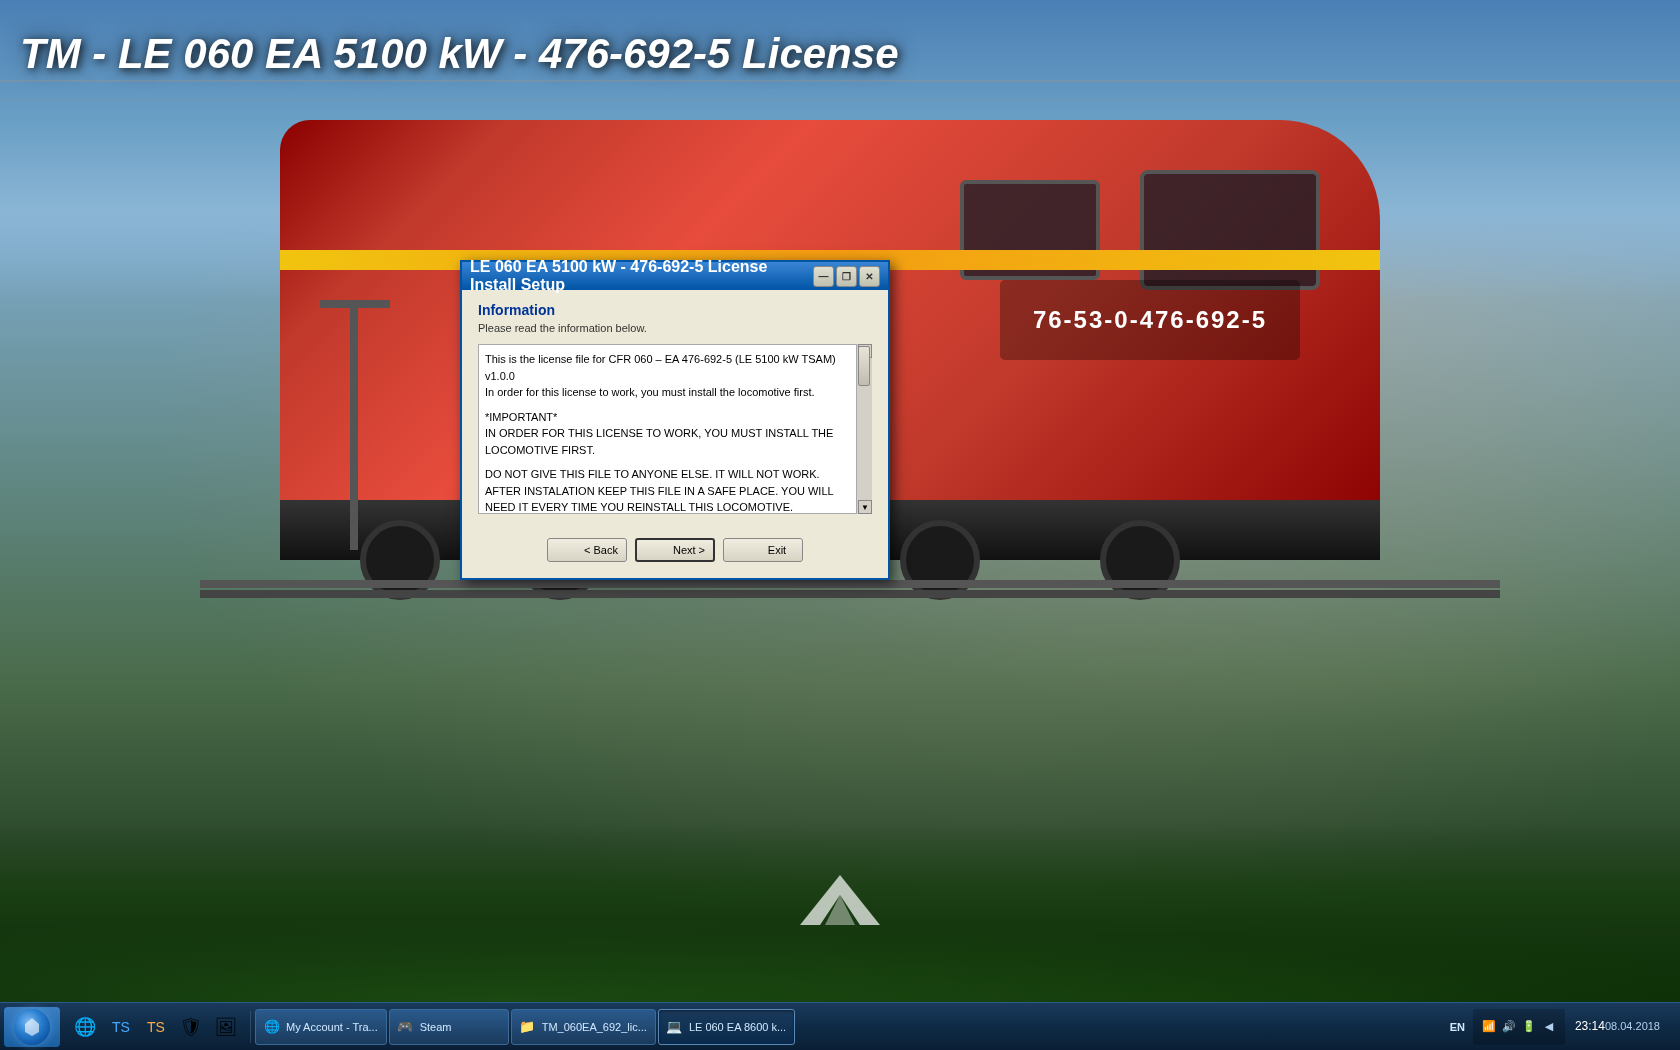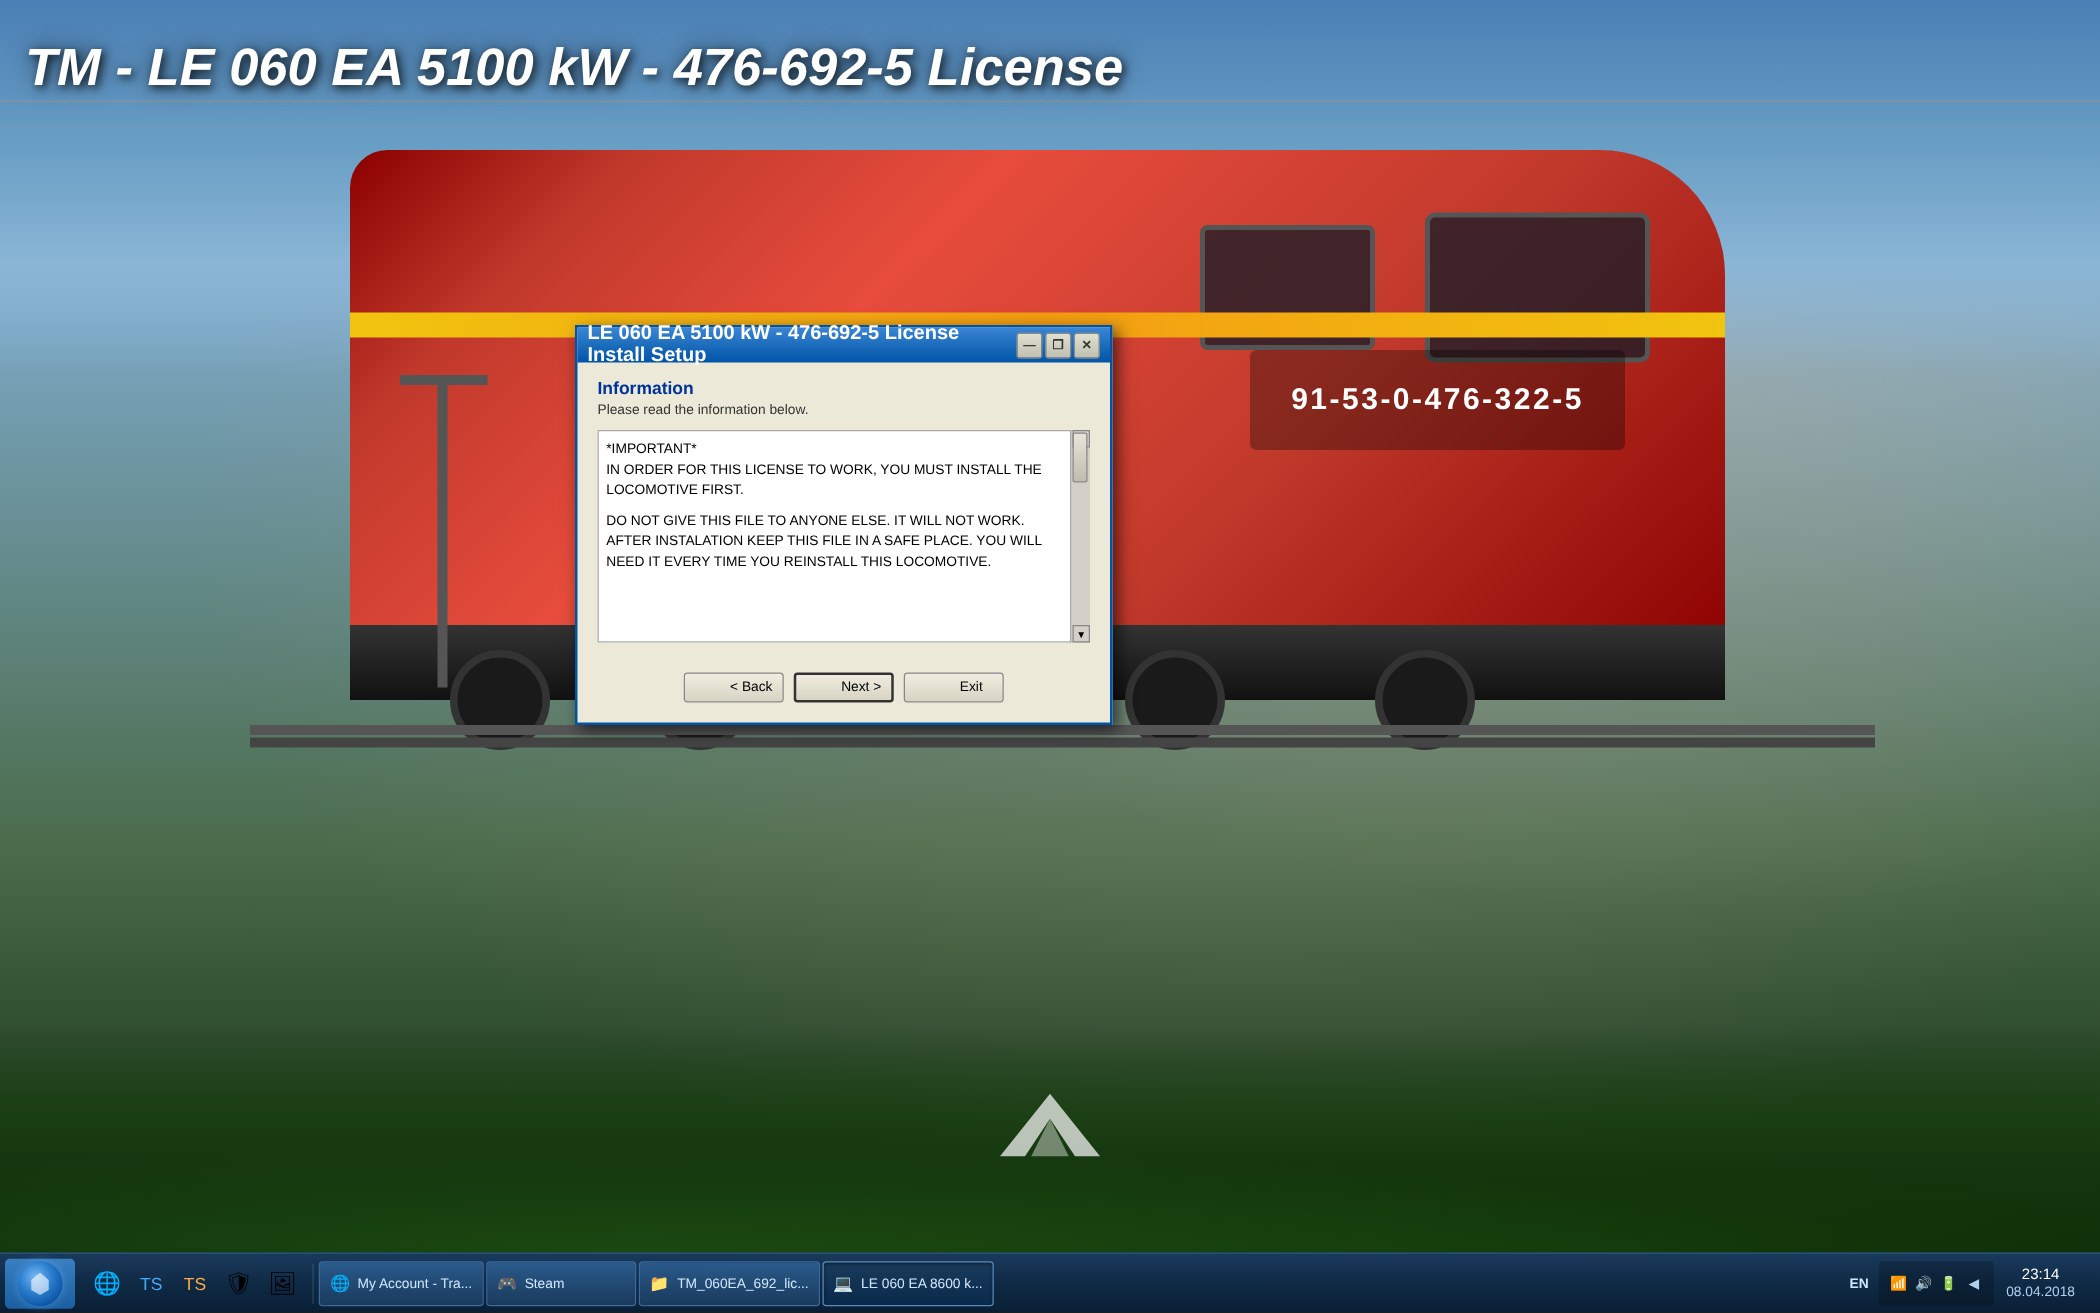--- a/index.html
+++ b/index.html
@@ -163,21 +163,21 @@
       display: flex;
       align-items: center;
       justify-content: center;
       font-size: 11px;
       color: #b0d0f0;
       cursor: pointer;
     }
 
     .clock-area {
       display: flex;
-      flex-direction: column;
+      flex-direction: row;
       align-items: center;
       padding: 0 8px;
       line-height: 1.3;
       cursor: pointer;
     }
 
     .clock-time {
       font-size: 12px;
       font-weight: 500;
       color: #ffffff;
@@ -396,21 +396,21 @@
   <div style="position:absolute;top:120px;left:200px;width:1300px;height:500px;z-index:2;">
 
     <div style="position:absolute;left:80px;top:0;width:1100px;height:420px;background:linear-gradient(135deg,#8B0000 0%,#c0392b 15%,#e74c3c 35%,#c0392b 65%,#8B0000 100%);border-radius:30px 100px 15px 15px;overflow:hidden;">
 
       <div style="position:absolute;right:60px;top:50px;width:180px;height:120px;background:rgba(30,30,40,0.8);border:4px solid #555;border-radius:8px;"></div>
       <div style="position:absolute;right:280px;top:60px;width:140px;height:100px;background:rgba(30,30,40,0.8);border:4px solid #555;border-radius:6px;"></div>
 
       <div style="position:absolute;top:130px;left:0;width:100%;height:20px;background:linear-gradient(90deg,#f1c40f,#f39c12,#f1c40f);"></div>
 
       <div style="position:absolute;right:80px;top:160px;width:300px;height:80px;background:rgba(0,0,0,0.3);border-radius:5px;display:flex;align-items:center;justify-content:center;">
-        <span style="color:white;font-size:24px;font-weight:bold;letter-spacing:2px;">91-53-0-476-322-5</span>
+        <span style="color:white;font-size:24px;font-weight:bold;letter-spacing:2px;">76-53-0-476-692-5</span>
       </div>
 
     </div>
 
     <div style="position:absolute;left:80px;top:380px;width:1100px;height:60px;background:linear-gradient(180deg,#333,#111);"></div>
 
     <div style="position:absolute;top:400px;left:160px;width:80px;height:80px;background:#1a1a1a;border-radius:50%;border:6px solid #333;"></div>
     <div style="position:absolute;top:400px;left:320px;width:80px;height:80px;background:#1a1a1a;border-radius:50%;border:6px solid #333;"></div>
     <div style="position:absolute;top:400px;left:700px;width:80px;height:80px;background:#1a1a1a;border-radius:50%;border:6px solid #333;"></div>
     <div style="position:absolute;top:400px;left:900px;width:80px;height:80px;background:#1a1a1a;border-radius:50%;border:6px solid #333;"></div>
@@ -456,20 +456,21 @@
     </div>
   </div>
 
   <div class="dialog-content">
     <div class="dialog-section-title">Information</div>
     <div class="dialog-subtitle">Please read the information below.</div>
 
     <div class="info-textbox-wrapper">
       <div class="info-textbox">
         <div class="info-text-content">
+          <p>This is the license file for CFR 060 – EA 476-692-5 (LE 5100 kW TSAM) v1.0.0<br>In order for this license to work, you must install the locomotive first.</p>
           <p>*IMPORTANT*<br>IN ORDER FOR THIS LICENSE TO WORK, YOU MUST INSTALL THE LOCOMOTIVE FIRST.</p>
           <p>DO NOT GIVE THIS FILE TO ANYONE ELSE. IT WILL NOT WORK. AFTER INSTALATION KEEP THIS FILE IN A SAFE PLACE. YOU WILL NEED IT EVERY TIME YOU REINSTALL THIS LOCOMOTIVE.</p>
 
         </div>
       </div>
 
       <div class="scrollbar-track">
         <div class="sb-arrow-up">▲</div>
         <div class="scrollbar-thumb"></div>
         <div class="sb-arrow-down">▼</div>

